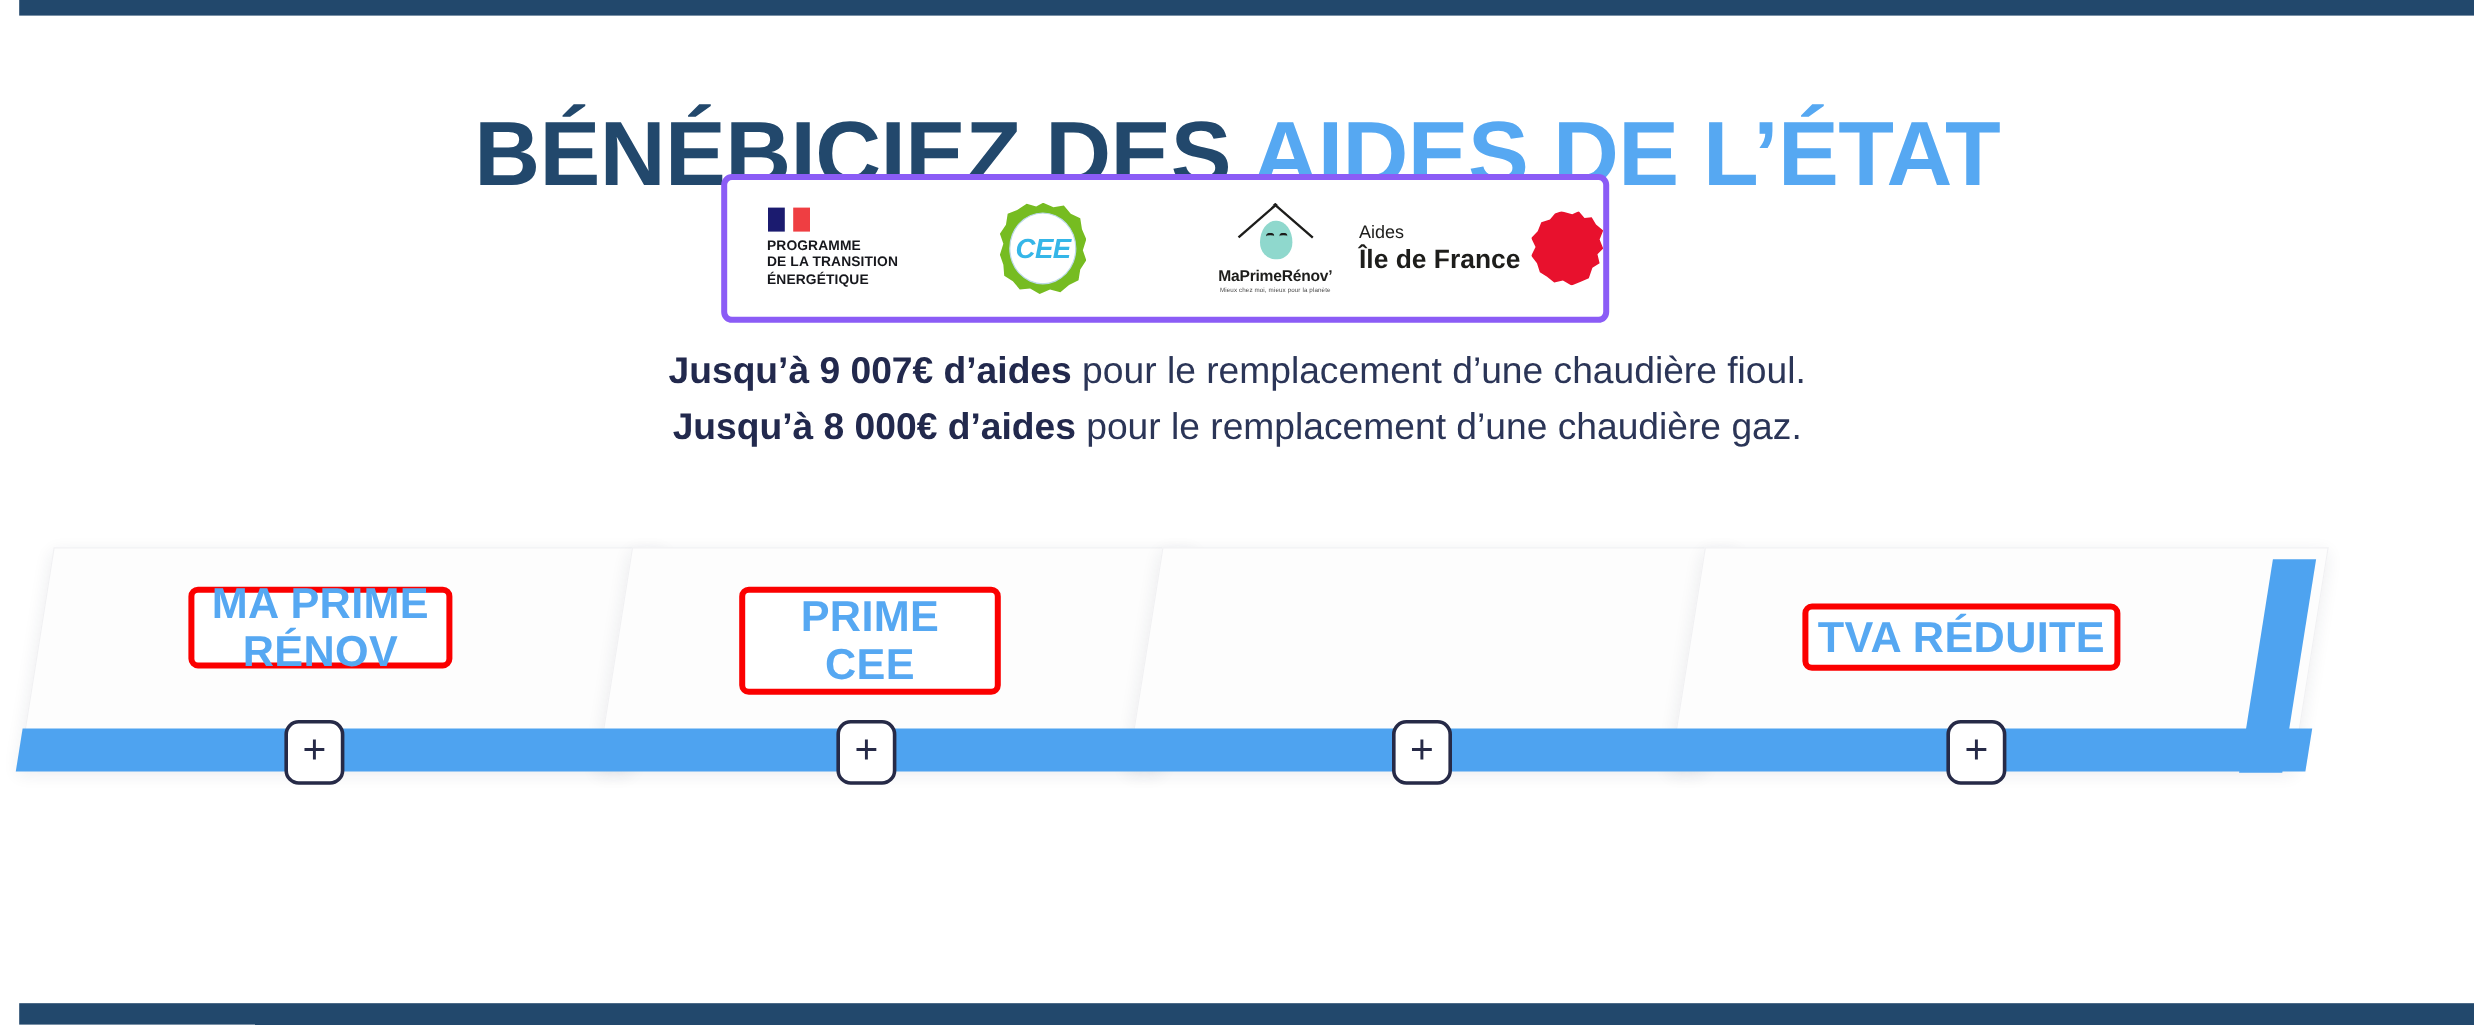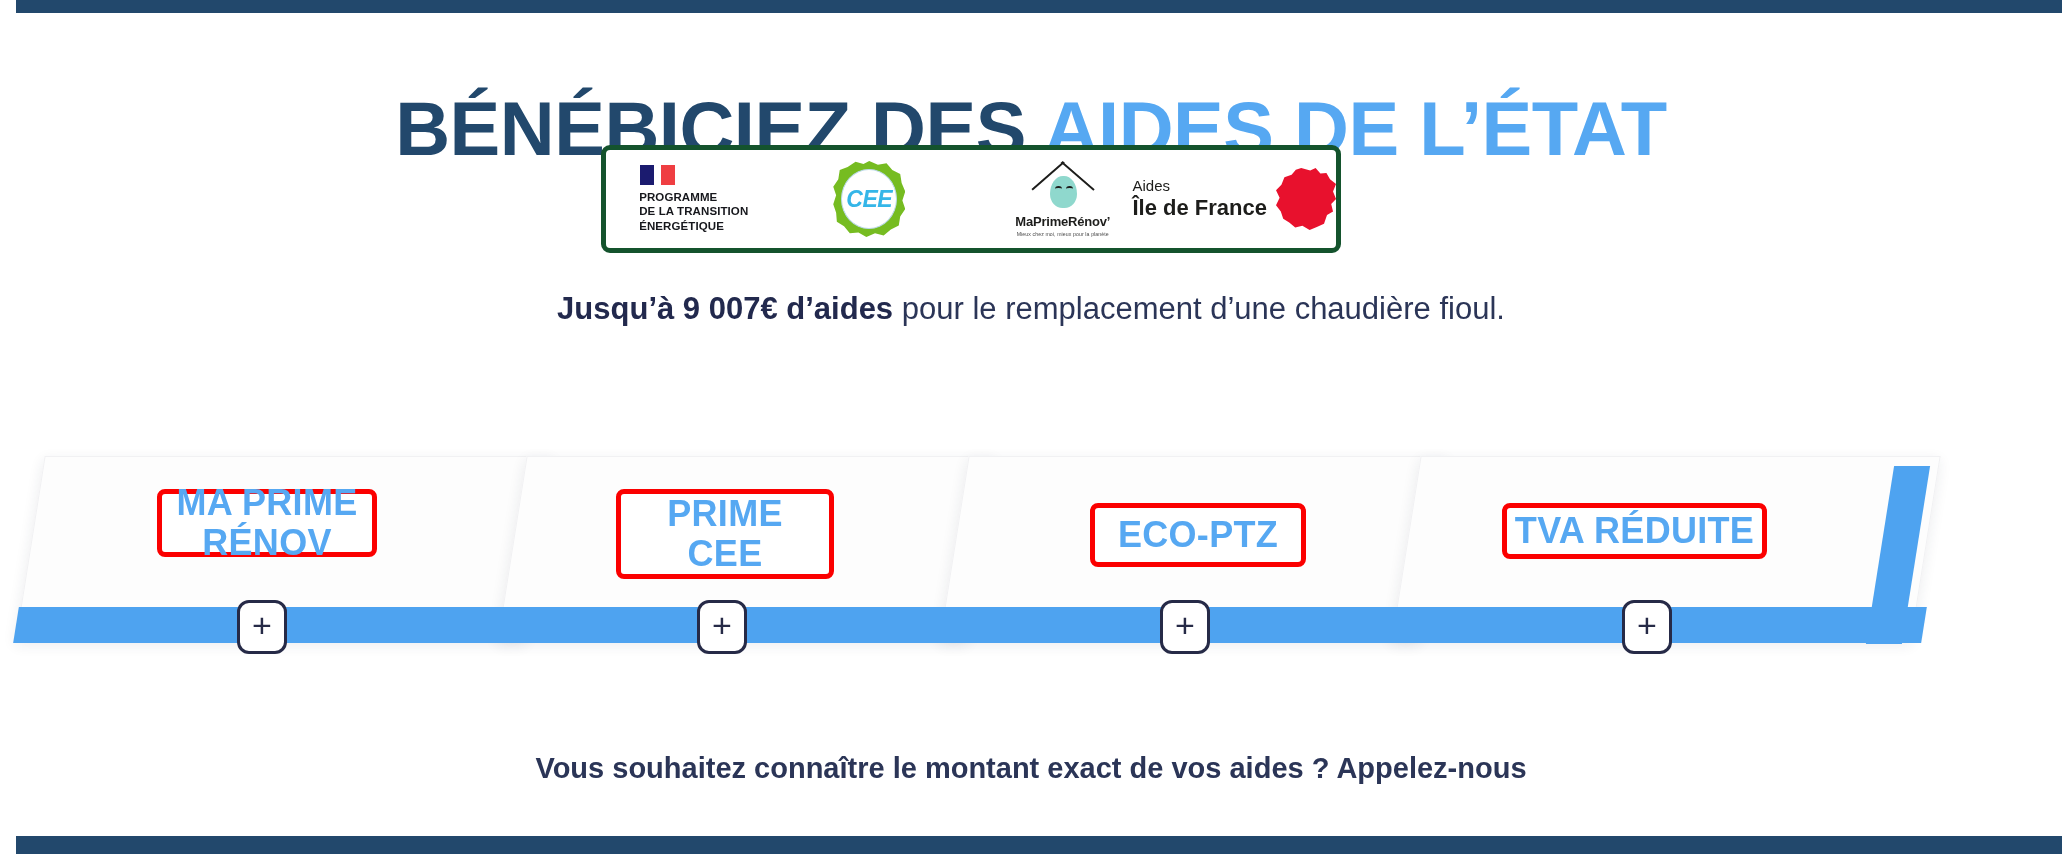--- a/index.html
+++ b/index.html
@@ -55,23 +55,23 @@
   }
   .headline .dark  { color: #22486c; }
   .headline .light { color: #56a8f2; }
 
   
   .logo-strip {
     position: absolute;
     left: 601px;
     top: 145px;
     width: 740px;
-    height: 108px;
-    background: #ffffff;
-    border: 5px solid #14532d;
+    height: 124px;
+    background: #ffffff;
+    border: 5px solid #8b5cf6;
     border-radius: 9px;
     box-sizing: border-box;
     display: flex;
     align-items: center;
   }
   .logo-cell {
     flex: 1 1 0;
     height: 100%;
     display: flex;
     align-items: center;
@@ -327,41 +327,42 @@
         <div class="idf-map"></div>
       </div>
     </div>
 
   </div>
 
   <div class="amounts">
     <div>
       <span class="strong">Jusqu’à 9 007€ d’aides</span><span> pour le remplacement d’une chaudière fioul.</span>
     </div>
+    <div>
+      <span class="strong">Jusqu’à 8 000€ d’aides</span><span> pour le remplacement d’une chaudière gaz.</span>
+    </div>
   </div>
 
   <div class="deck">
     <div class="deck-panel p1"></div>
     <div class="deck-panel p2"></div>
     <div class="deck-panel p3"></div>
     <div class="deck-panel p4"></div>
   </div>
 
   <div class="slab-tip"></div>
   <div class="slab"></div>
 
   <div class="chip c1">MA PRIME
 RÉNOV</div>
   <div class="chip c2">PRIME
 CEE</div>
-  <div class="chip c3">ECO-PTZ</div>
   <div class="chip c4">TVA RÉDUITE</div>
 
   <div class="plus b1">+</div>
   <div class="plus b2">+</div>
   <div class="plus b3">+</div>
   <div class="plus b4">+</div>
 
-  <div class="cta">Vous souhaitez connaître le montant exact de vos aides ? Appelez-nous</div>
 
   <div class="bar-bottom"></div>
 
 </div>
 
 </body></html>

